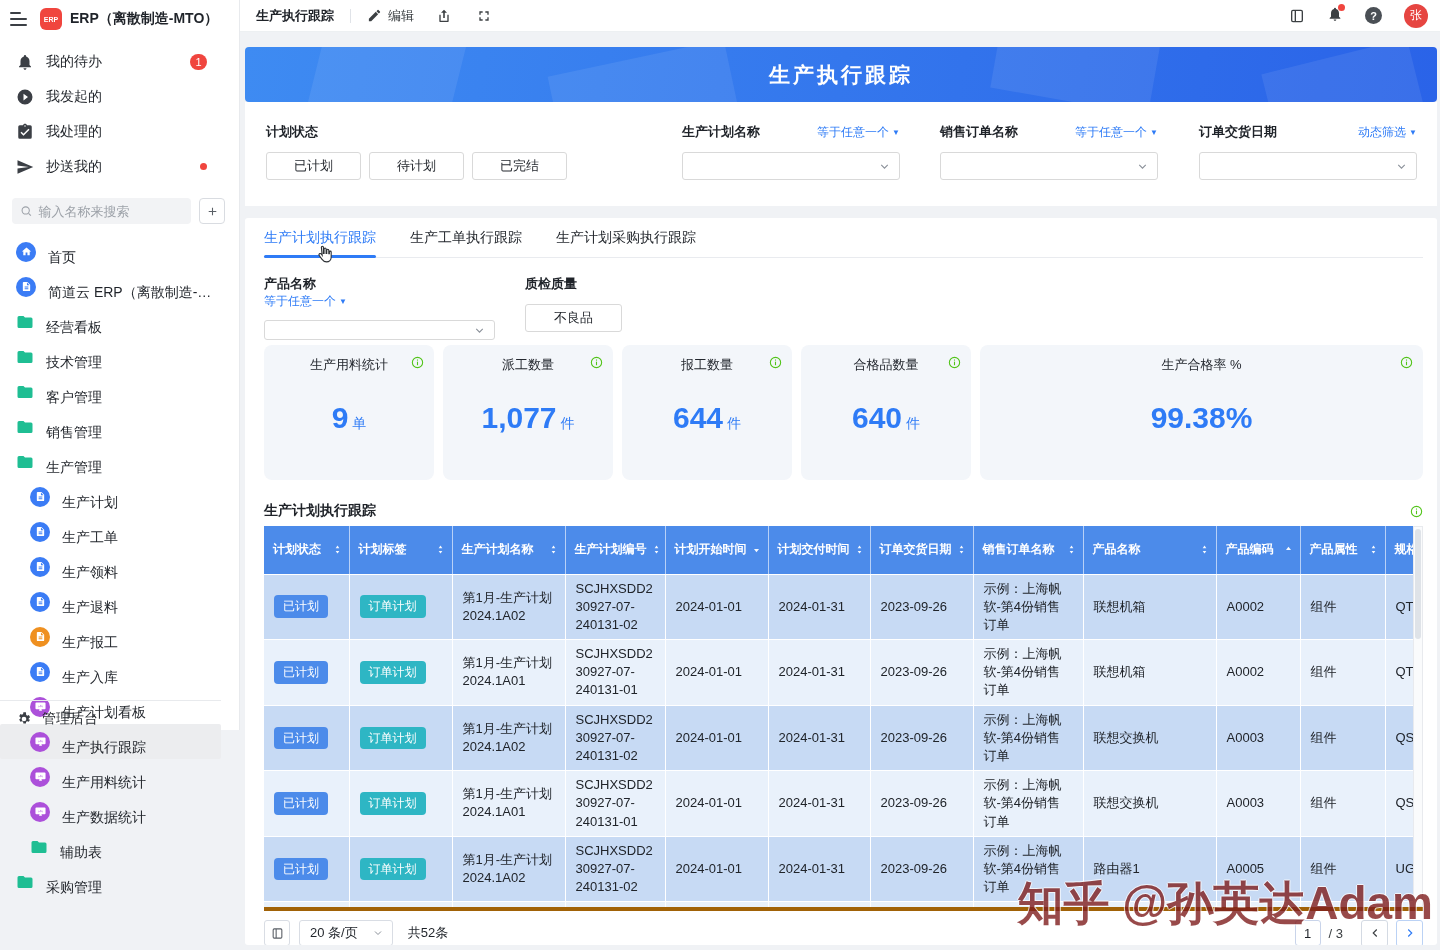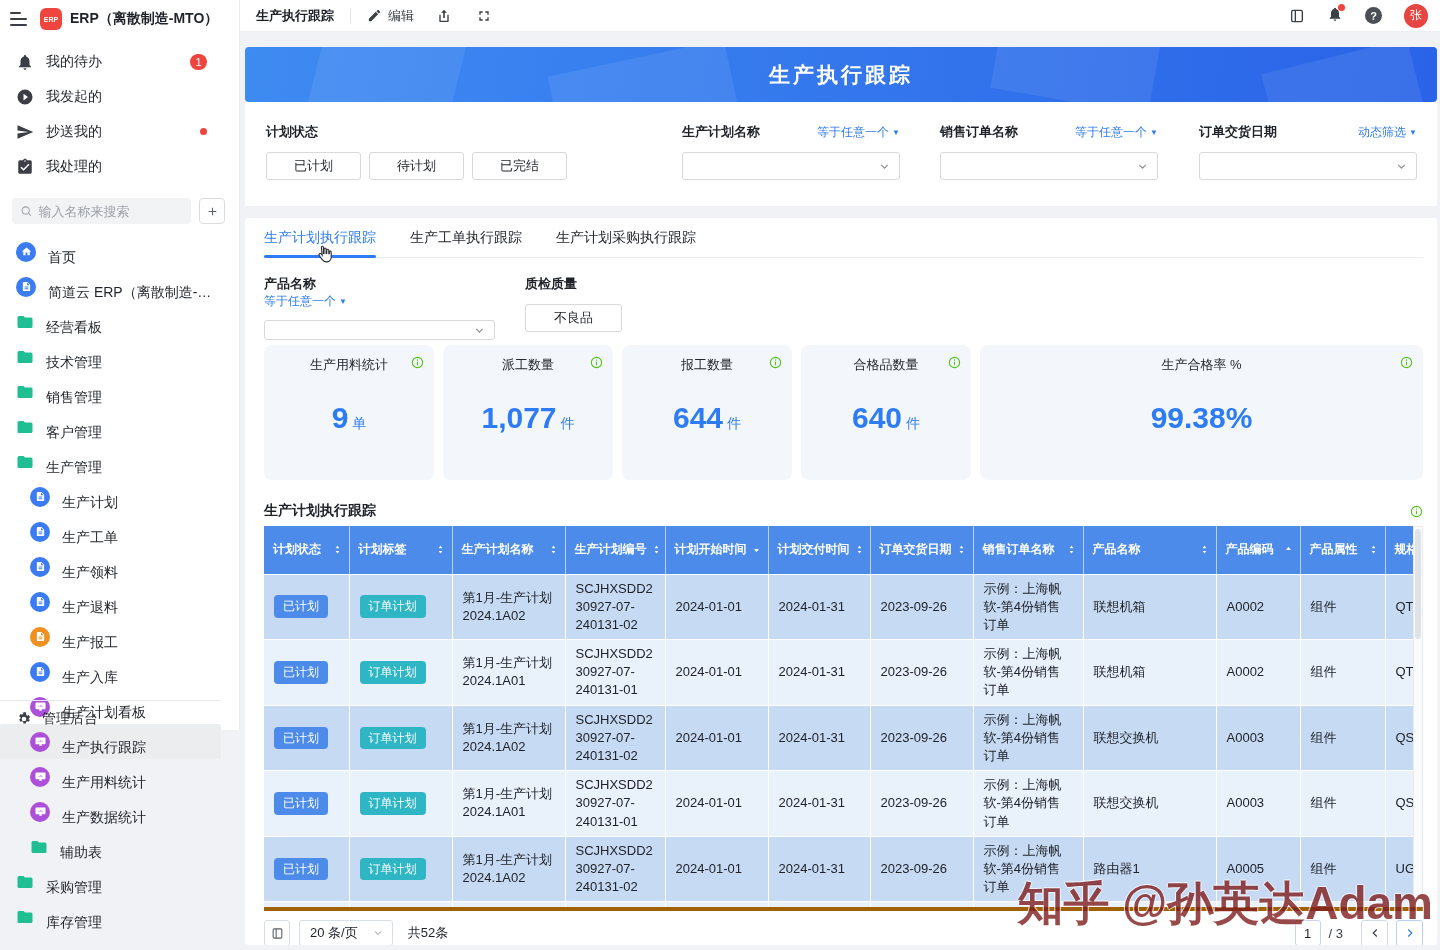--- a/index.html
+++ b/index.html
@@ -164,35 +164,35 @@
           <svg viewBox="0 0 24 24" fill="currentColor" width="100%" height="100%">
             <path d="M12 2a10 10 0 1 0 0 20 10 10 0 0 0 0-20zm-2 14.5v-9l6 4.5-6 4.5z"></path>
           </svg>
         </span>
     <span class="lbl">我发起的</span>
 
   </div>
   <div class="wf-item">
     <span class="ic">
           <svg viewBox="0 0 24 24" fill="currentColor" width="100%" height="100%">
-            <path d="M2.01 21 23 12 2.01 3 2 10l15 2-15 2z"></path>
-          </svg>
-        </span>
-    <span class="lbl">抄送我的</span>
-
-    <span class="red-dot"></span>
+            <path d="M19 3h-4.18C14.4 1.84 13.3 1 12 1s-2.4.84-2.82 2H5a2 2 0 0 0-2 2v14a2 2 0 0 0 2 2h14a2 2 0 0 0 2-2V5a2 2 0 0 0-2-2zm-7 0a1 1 0 1 1 0 2 1 1 0 0 1 0-2zm-2 14-4-4 1.41-1.41L10 14.17l6.59-6.59L18 9l-8 8z"></path>
+          </svg>
+        </span>
+    <span class="lbl">我处理的</span>
+
   </div>
   <div class="wf-item">
     <span class="ic">
           <svg viewBox="0 0 24 24" fill="currentColor" width="100%" height="100%">
-            <path d="M19 3h-4.18C14.4 1.84 13.3 1 12 1s-2.4.84-2.82 2H5a2 2 0 0 0-2 2v14a2 2 0 0 0 2 2h14a2 2 0 0 0 2-2V5a2 2 0 0 0-2-2zm-7 0a1 1 0 1 1 0 2 1 1 0 0 1 0-2zm-2 14-4-4 1.41-1.41L10 14.17l6.59-6.59L18 9l-8 8z"></path>
-          </svg>
-        </span>
-    <span class="lbl">我处理的</span>
-
+            <path d="M2.01 21 23 12 2.01 3 2 10l15 2-15 2z"></path>
+          </svg>
+        </span>
+    <span class="lbl">抄送我的</span>
+
+    <span class="red-dot"></span>
   </div>
     </div>
   <div class="search-row">
     <div class="search-box">
       <span class="ic">
           <svg viewBox="0 0 24 24" width="100%" height="100%">
             <circle cx="11" cy="11" r="7" fill="none" stroke="currentColor" stroke-width="2"></circle>
             <path d="M16.5 16.5 21 21" stroke="currentColor" stroke-width="2"></path>
           </svg>
         </span>
@@ -242,29 +242,29 @@
           </svg>
         </span>
         <span class="lbl">技术管理</span>
       </div>
       <div class="nav-item l1">
     <span class="ic folder-ic">
           <svg viewBox="0 0 24 24" fill="currentColor" width="100%" height="100%">
             <path d="M10 4H4a2 2 0 0 0-2 2v12a2 2 0 0 0 2 2h16a2 2 0 0 0 2-2V8a2 2 0 0 0-2-2h-8z"></path>
           </svg>
         </span>
-        <span class="lbl">销售管理</span>
+        <span class="lbl">客户管理</span>
       </div>
       <div class="nav-item l1">
     <span class="ic folder-ic">
           <svg viewBox="0 0 24 24" fill="currentColor" width="100%" height="100%">
             <path d="M10 4H4a2 2 0 0 0-2 2v12a2 2 0 0 0 2 2h16a2 2 0 0 0 2-2V8a2 2 0 0 0-2-2h-8z"></path>
           </svg>
         </span>
-        <span class="lbl">客户管理</span>
+        <span class="lbl">销售管理</span>
       </div>
       <div class="nav-item l1">
     <span class="ic folder-ic">
           <svg viewBox="0 0 24 24" fill="currentColor" width="100%" height="100%">
             <path d="M10 4H4a2 2 0 0 0-2 2v12a2 2 0 0 0 2 2h16a2 2 0 0 0 2-2V8a2 2 0 0 0-2-2h-8z"></path>
           </svg>
         </span>
         <span class="lbl">生产管理</span>
       </div>
       <div class="nav-item l2">
@@ -375,28 +375,20 @@
         </span>
         <span class="lbl">辅助表</span>
       </div>
       <div class="nav-item l1">
     <span class="ic folder-ic">
           <svg viewBox="0 0 24 24" fill="currentColor" width="100%" height="100%">
             <path d="M10 4H4a2 2 0 0 0-2 2v12a2 2 0 0 0 2 2h16a2 2 0 0 0 2-2V8a2 2 0 0 0-2-2h-8z"></path>
           </svg>
         </span>
         <span class="lbl">采购管理</span>
-      </div>
-      <div class="nav-item l1">
-    <span class="ic folder-ic">
-          <svg viewBox="0 0 24 24" fill="currentColor" width="100%" height="100%">
-            <path d="M10 4H4a2 2 0 0 0-2 2v12a2 2 0 0 0 2 2h16a2 2 0 0 0 2-2V8a2 2 0 0 0-2-2h-8z"></path>
-          </svg>
-        </span>
-        <span class="lbl">库存管理</span>
       </div>
     </div>
   <div class="side-foot">
     <span class="ic">
         <svg viewBox="0 0 24 24" fill="currentColor" width="100%" height="100%">
           <path d="M19.14 12.94a7.49 7.49 0 0 0 0-1.88l2.03-1.58-1.92-3.32-2.39.96a7.5 7.5 0 0 0-1.62-.94L14.88 2h-3.84l-.36 2.54c-.59.24-1.13.56-1.62.94l-2.39-.96-1.92 3.32 2.03 1.58a7.49 7.49 0 0 0 0 1.88l-2.03 1.58 1.92 3.32 2.39-.96c.49.38 1.03.7 1.62.94l.36 2.54h3.84l.36-2.54c.59-.24 1.13-.56 1.62-.94l2.39.96 1.92-3.32zM12 15.5A3.5 3.5 0 1 1 15.5 12 3.5 3.5 0 0 1 12 15.5z"></path>
         </svg>
       </span>
     <span>管理后台</span>
   </div>

